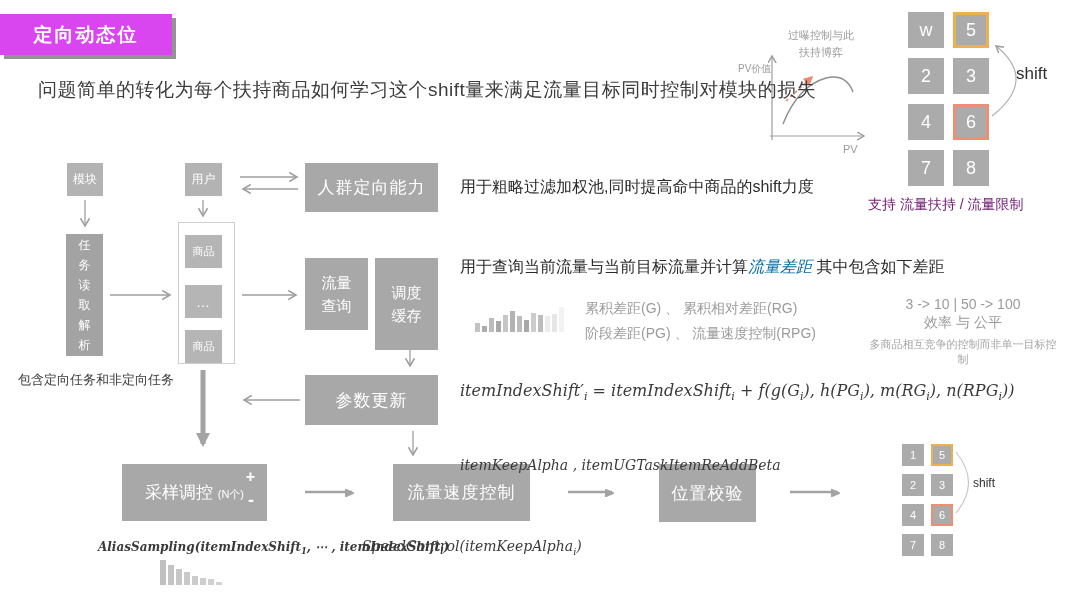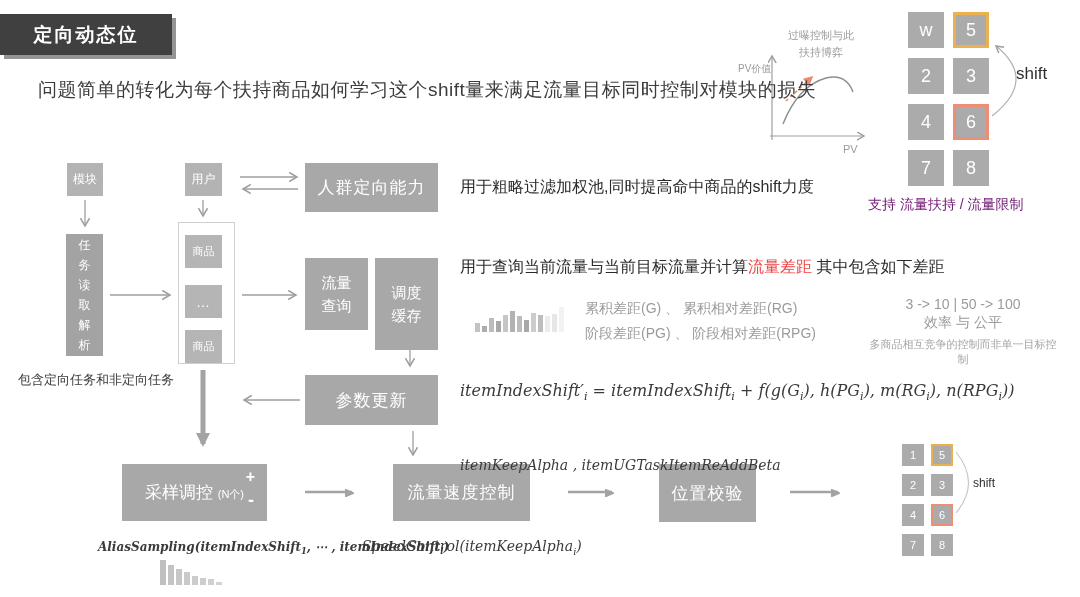--- a/index.html
+++ b/index.html
@@ -8,21 +8,21 @@
     position: relative;
     background: #ffffff;
     font-family: "Liberation Sans", "DejaVu Sans", sans-serif;
     overflow: hidden;
   }
   .abs { position: absolute; }
 
   
   .badge {
     left: 0; top: 14px; width: 172px; height: 41px;
-    background: #404040;
+    background: #d946ef;
     box-shadow: 4px 4px 0 rgba(60,60,60,.55);
     color: #fff; font-size: 19px; font-weight: bold; letter-spacing: 2px;
     display: flex; align-items: center; justify-content: center;
   }
   .intro { left: 38px; top: 77px; font-size: 19px; color: #3d3d3d; letter-spacing: .5px; }
 
   
   .gbox {
     background: #ababab; color: #fff;
     display: flex; align-items: center; justify-content: center;
@@ -65,21 +65,21 @@
   .cell.hl-r { border: 3px solid #ee8e74; }
   .grid-bottom .cell.hl-y { border-width: 2px; }
   .grid-bottom .cell.hl-r { border-width: 2px; }
   .shift-top { left: 1016px; top: 64px; font-size: 17px; color: #2f2f2f; }
   .shift-bottom { left: 973px; top: 476px; font-size: 12px; color: #2f2f2f; }
   .grid-caption { left: 868px; top: 196px; font-size: 14px; color: #701a75; }
 
   
   .crowd-note { left: 460px; top: 177px; font-size: 16px; color: #2b2b2b; }
   .query-note { left: 460px; top: 257px; font-size: 16px; color: #2b2b2b; }
-  .query-note .red { color: #ef4444; }
+  .query-note .red { color: #0369a1; font-style: italic; }
   .gap-lines { left: 585px; top: 296px; font-size: 14px; color: #9b9b9b; line-height: 1.75; }
   .ratio-col { left: 868px; top: 296px; width: 190px; text-align: center; color: #9b9b9b; }
   .ratio-line { font-size: 14px; }
   .fair-line { font-size: 14px; margin-top: 2px; }
   .multi-note { font-size: 11px; margin-top: 5px; color: #a5a5a5; }
 
   
   .formula { font-family: "DejaVu Serif", "Liberation Serif", serif; font-style: italic; color: #3a3a3a; }
   .f1 { left: 460px; top: 381px; font-size: 16px; }
   .f2 { left: 460px; top: 414px; font-size: 14px; margin-top: 43px; }
@@ -204,21 +204,21 @@
     <div style="height: 12px; background: rgb(168, 168, 168);"></div>
     <div style="height: 19px; background: rgb(204, 204, 204);"></div>
     <div style="height: 17px; background: rgb(189, 189, 189);"></div>
     <div style="height: 16px; background: rgb(236, 236, 236);"></div>
     <div style="height: 18px; background: rgb(230, 230, 230);"></div>
     <div style="height: 25px; background: rgb(242, 242, 242);"></div>
   </div>
 
 <div class="abs gap-lines">
   <div>累积差距(G) 、 累积相对差距(RG)</div>
-  <div>阶段差距(PG) 、 阶段相对差距(RPG)</div>
+  <div>阶段差距(PG) 、 流量速度控制(RPG)</div>
 </div>
 
 <div class="abs ratio-col">
   <div class="ratio-line">3 -&gt; 10  |  50 -&gt; 100</div>
   <div class="fair-line">效率 与 公平</div>
   <div class="multi-note">多商品相互竞争的控制而非单一目标控制</div>
 </div>
 
 <div class="abs formula f1">itemIndexShift′<sub>i</sub> = itemIndexShift<sub>i</sub> + f(g(G<sub>i</sub>), h(PG<sub>i</sub>), m(RG<sub>i</sub>), n(RPG<sub>i</sub>))</div>
 <div class="abs formula f2">itemKeepAlpha , itemUGTaskItemReAddBeta</div>

